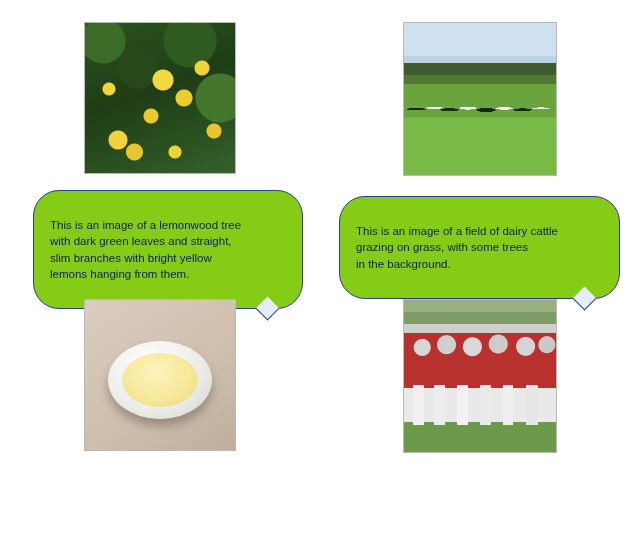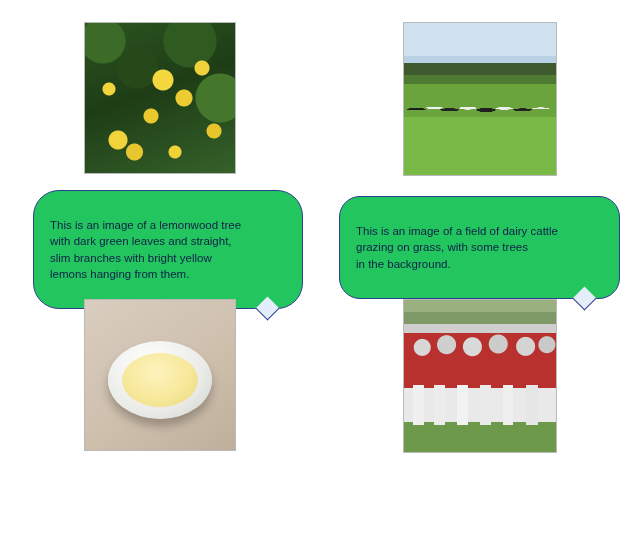--- a/index.html
+++ b/index.html
@@ -148,36 +148,36 @@
         #ececec 20% 27%, rgba(0,0,0,0) 27% 35%, #f2f2f2 35% 42%,
         rgba(0,0,0,0) 42% 50%, #eaeaea 50% 57%, rgba(0,0,0,0) 57% 65%,
         #efefef 65% 72%, rgba(0,0,0,0) 72% 80%, #e6e6e6 80% 88%,
         rgba(0,0,0,0) 88% 100%);
   }
 
   
   .bubble {
     position: absolute;
     box-sizing: border-box;
-    background: #22c55e;
+    background: #84cc16;
     border: 1px solid #2b3f8f;
     border-radius: 26px;
     color: #11204a;
     font-size: 11.5px;
     line-height: 16.5px;
     padding: 9px 14px 9px 16px;
     white-space: pre-line;
   }
   .cell.left .bubble  { left: 33px;  right: 17px; }
   .cell.right .bubble { left: 19px;  right: 20px; }
 
   .cell.r0 .bubble { top: 188px; }
 
   .cell.left.r0 .bubble  { top: 190px; }
-  .cell.right.r0 .bubble { top: 196px; border-radius: 21px; }
+  .cell.right.r0 .bubble { top: 196px; }
 
   .cell.r0 .bubble, .cell.r1 .bubble { position: absolute; }
 
   
   .tail {
     position: absolute;
     width: 16px;
     height: 16px;
     background: #e4eefb;
     border-right: 1px solid #2b3f8f;

